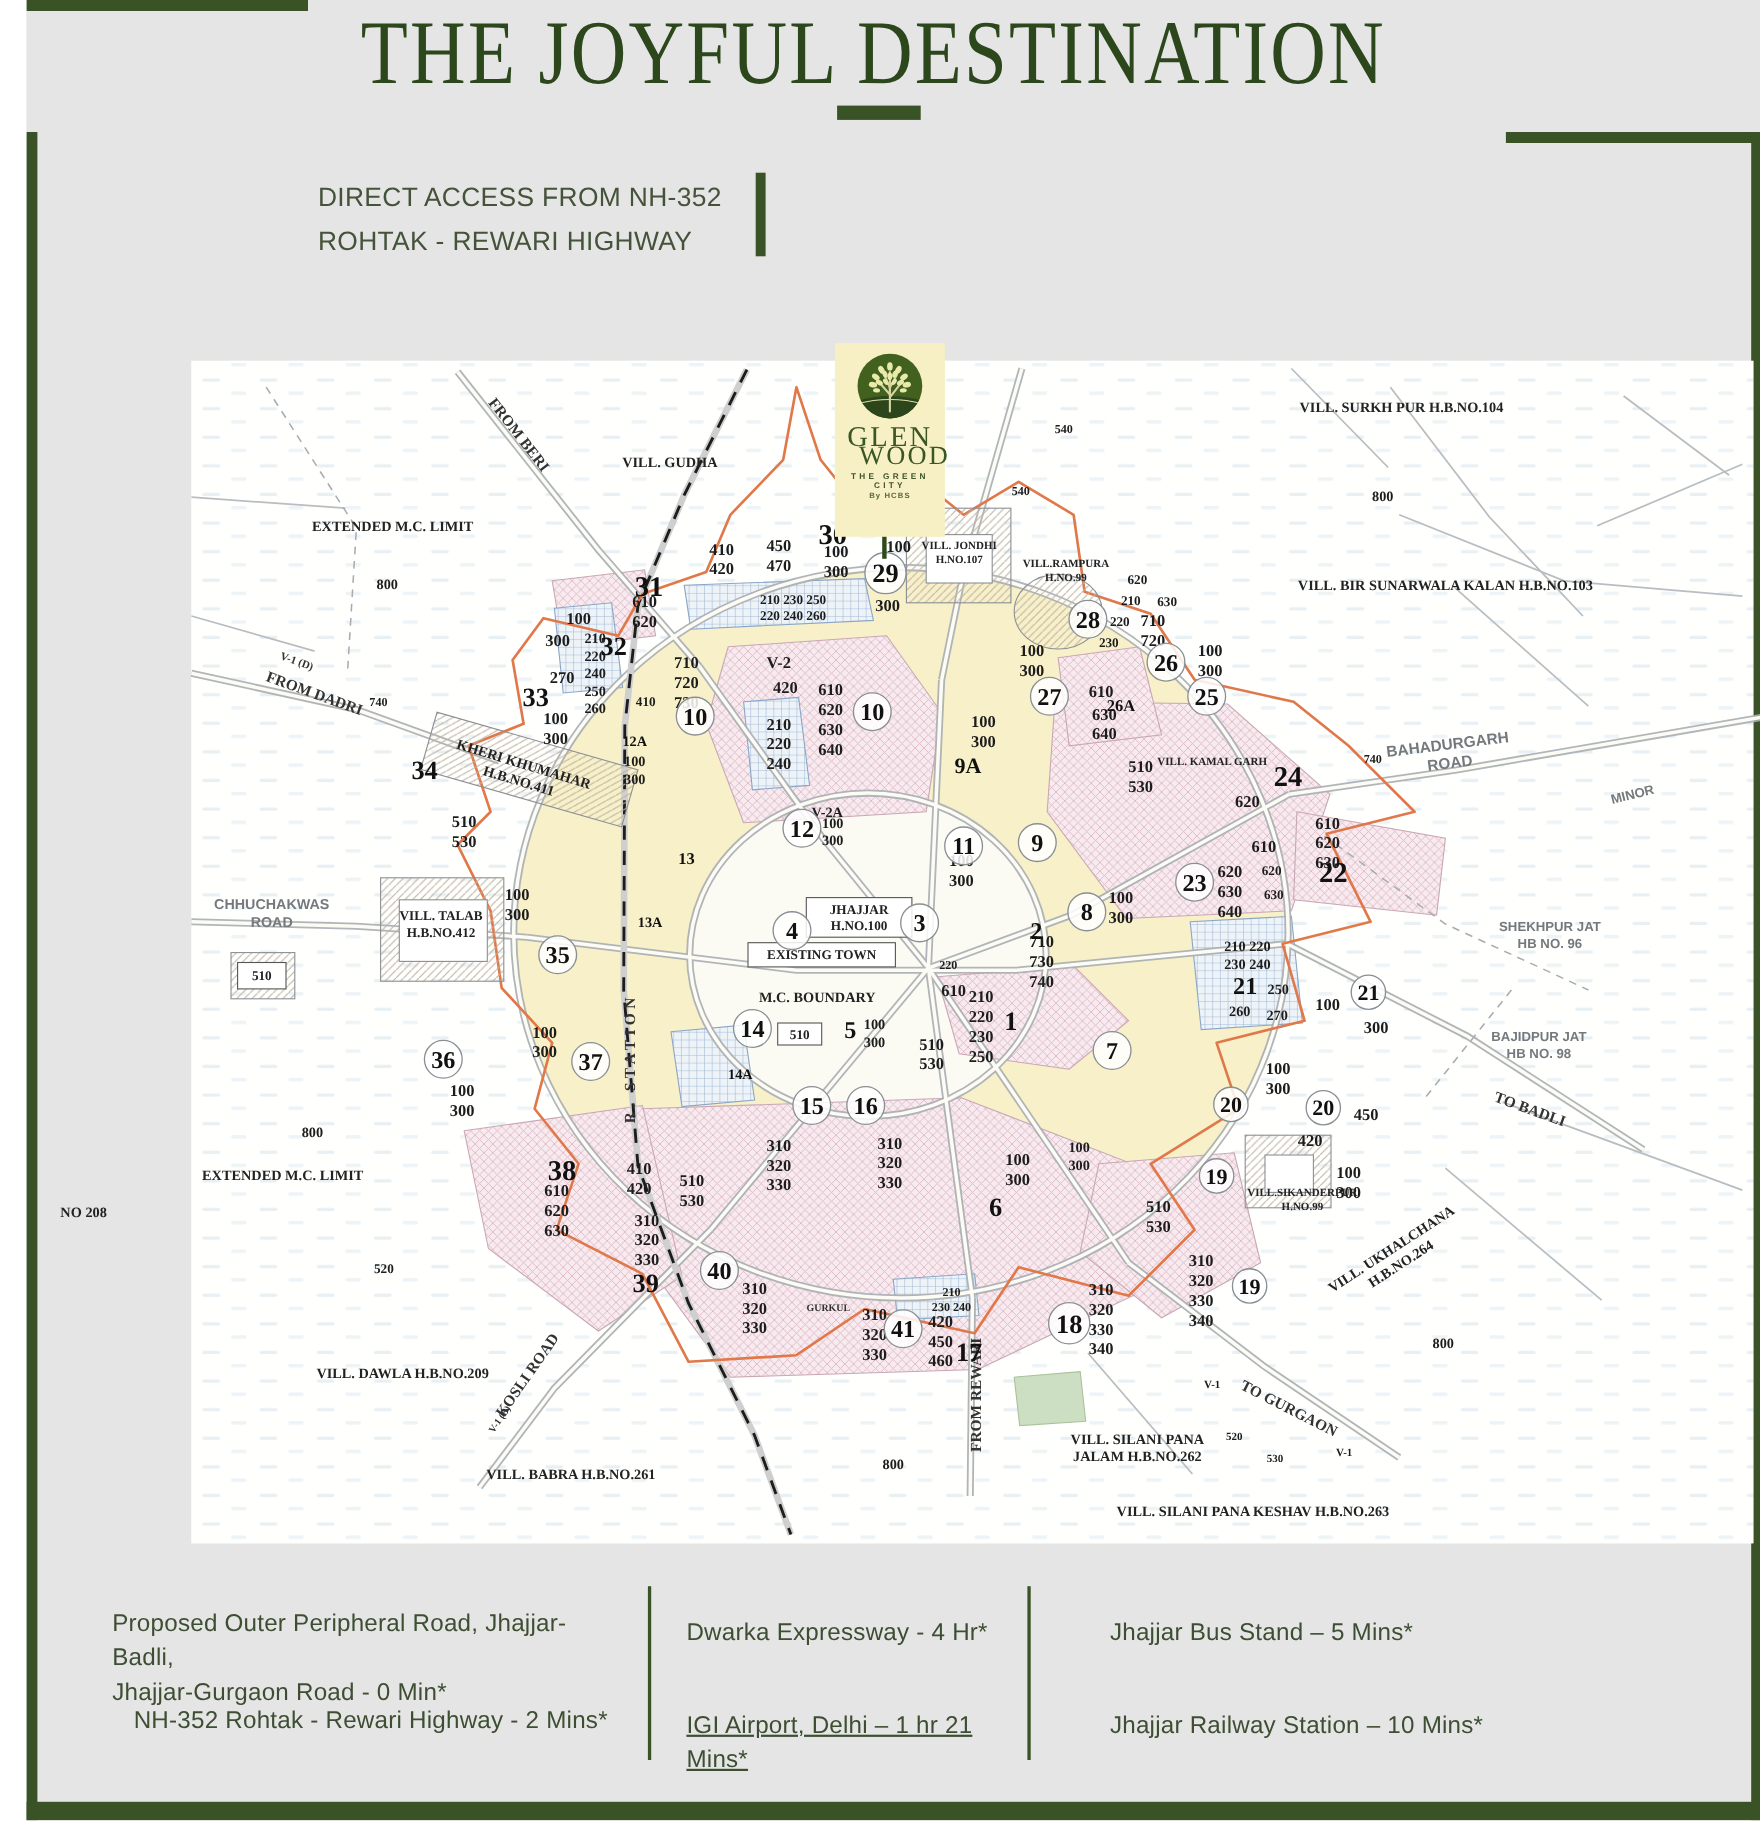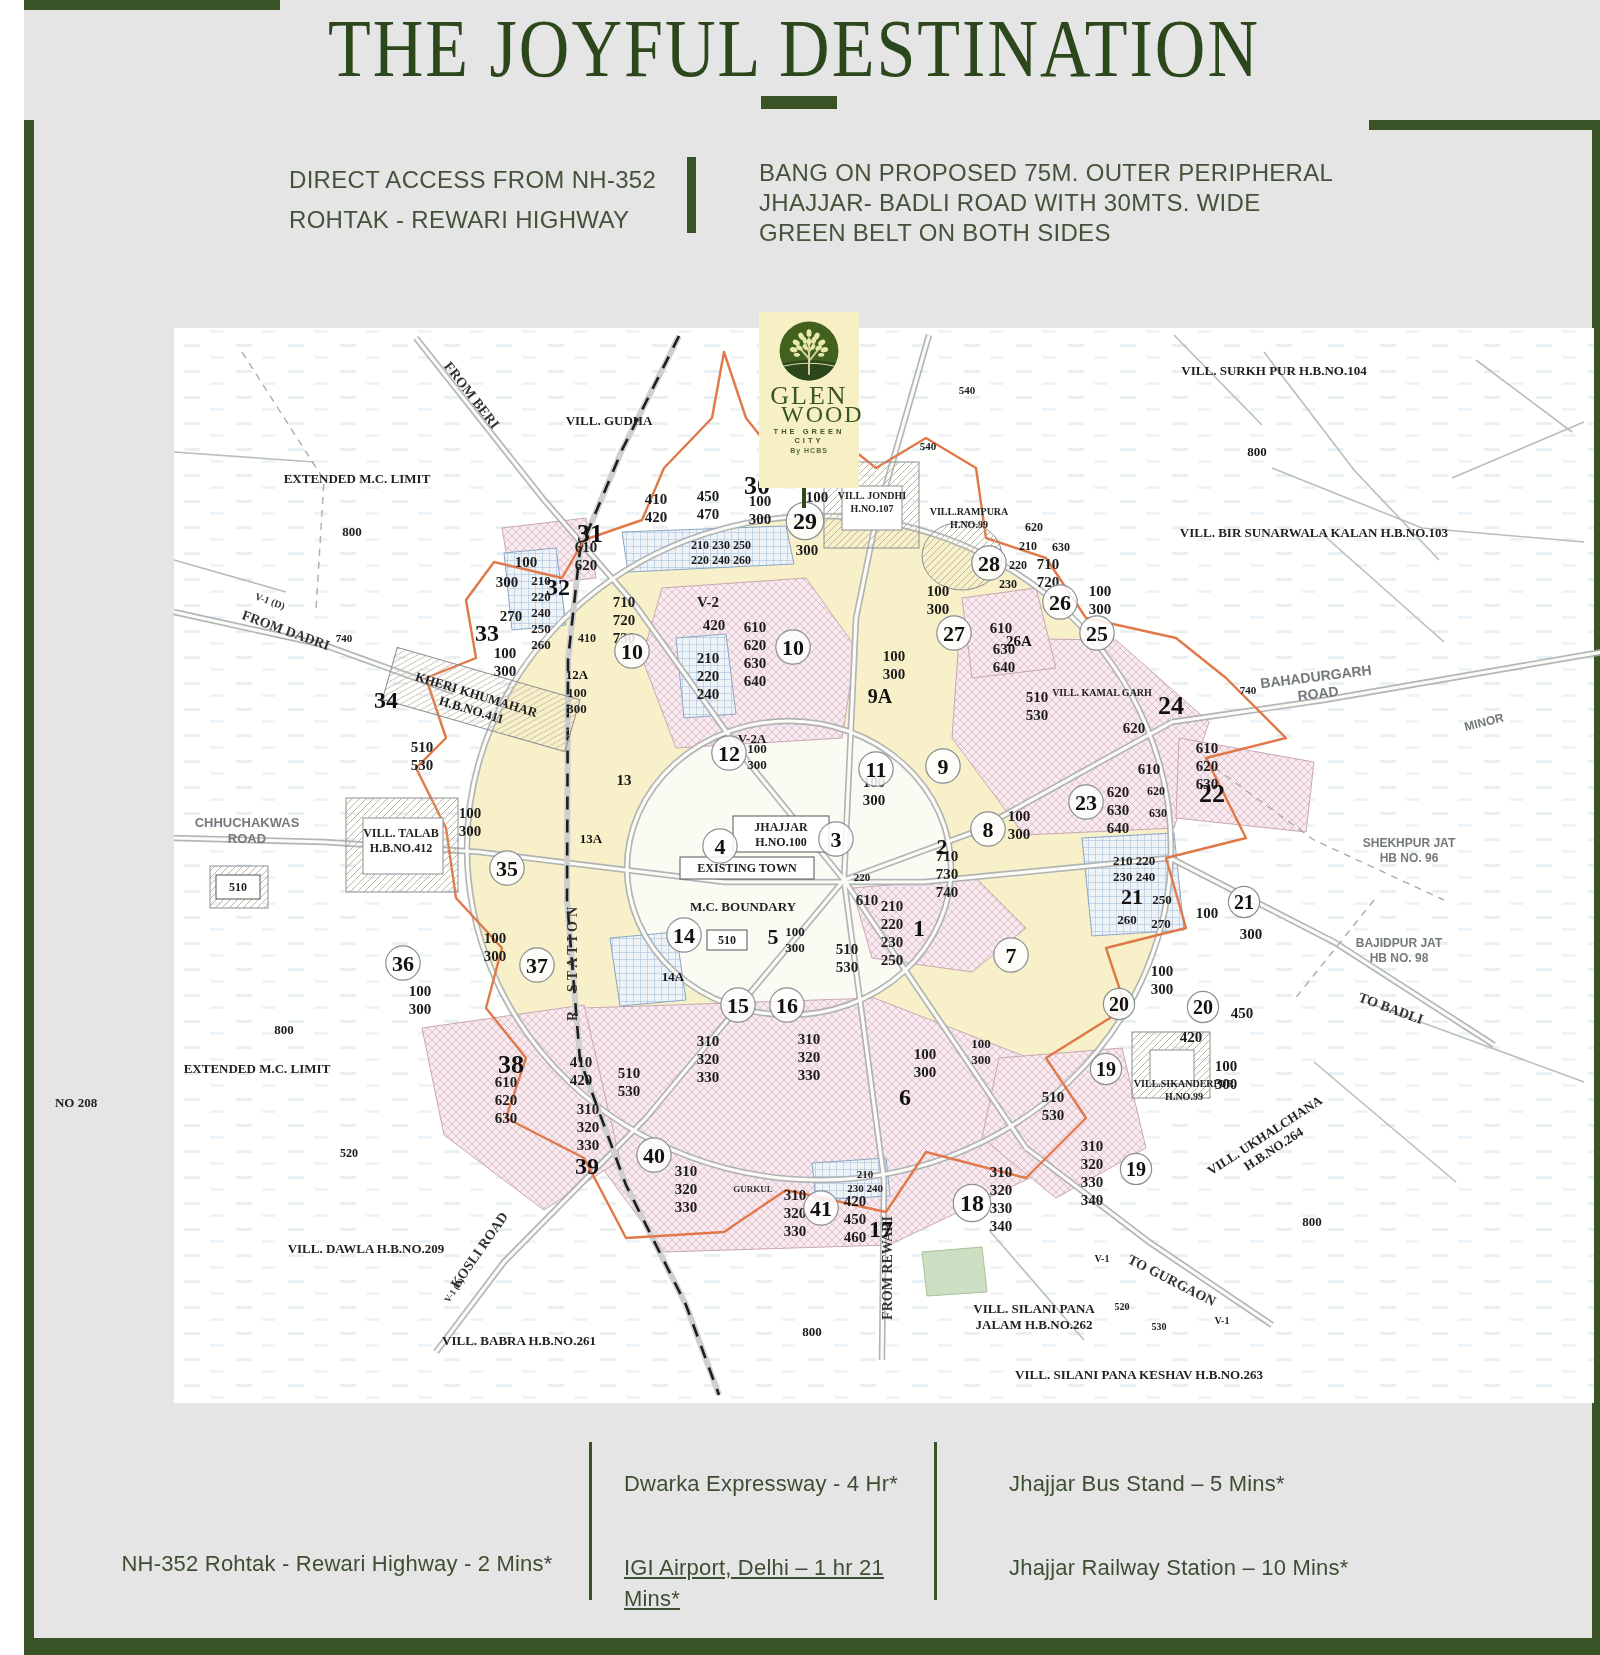--- a/index.html
+++ b/index.html
@@ -59,23 +59,20 @@
   <div class="frame fr-left"></div>
   <div class="frame fr-right"></div>
   <div class="frame fr-bottom"></div>
 
   <h1 class="title">THE JOYFUL DESTINATION</h1>
   <div class="title-dash"></div>
 
   <div class="intro-left">DIRECT ACCESS FROM NH-352
 ROHTAK - REWARI HIGHWAY</div>
   <div class="intro-divider"></div>
-  <div class="intro-right">BANG ON PROPOSED 75M. OUTER PERIPHERAL
-JHAJJAR- BADLI ROAD WITH 30MTS. WIDE
-GREEN BELT ON BOTH SIDES</div>
 
   <svg id="map" class="map-svg" viewBox="0 0 1600 1655">
     <defs>
       <pattern id="tex" width="52" height="26" patternUnits="userSpaceOnUse">
         <rect width="52" height="26" fill="#ffffff"></rect>
         <rect x="4" y="6" width="16" height="3" rx="1.5" fill="#dce8ee"></rect>
         <rect x="30" y="18" width="14" height="3" rx="1.5" fill="#e4eef3"></rect>
       </pattern>
       <pattern id="pinkX" width="8" height="8" patternUnits="userSpaceOnUse">
         <rect width="8" height="8" fill="#f8ebf0"></rect>
@@ -458,20 +455,22 @@
       </g>
     </svg>
     <div class="logo-glen">GLEN</div>
     <div class="logo-wood">WOOD</div>
     <div class="logo-tag">THE GREEN CITY</div>
     <div class="logo-by">By HCBS</div>
   </div>
   <div class="logo-pointer"></div>
 
   <div class="distances">
+    <div class="d-item c1a">Proposed Outer Peripheral Road, Jhajjar- Badli,
+Jhajjar-Gurgaon Road - 0 Min*</div>
     <div class="d-item c1b">NH-352 Rohtak - Rewari Highway - 2 Mins*</div>
     <div class="d-divider dv1"></div>
     <div class="d-item c2a">Dwarka Expressway - 4 Hr*</div>
     <div class="d-item c2b">IGI Airport, Delhi – 1 hr 21 Mins*</div>
     <div class="d-divider dv2"></div>
     <div class="d-item c3a">Jhajjar Bus Stand – 5 Mins*</div>
     <div class="d-item c3b">Jhajjar Railway Station – 10 Mins*</div>
   </div>
 
   <div class="side-note">n road &amp; traffic conditions</div>

